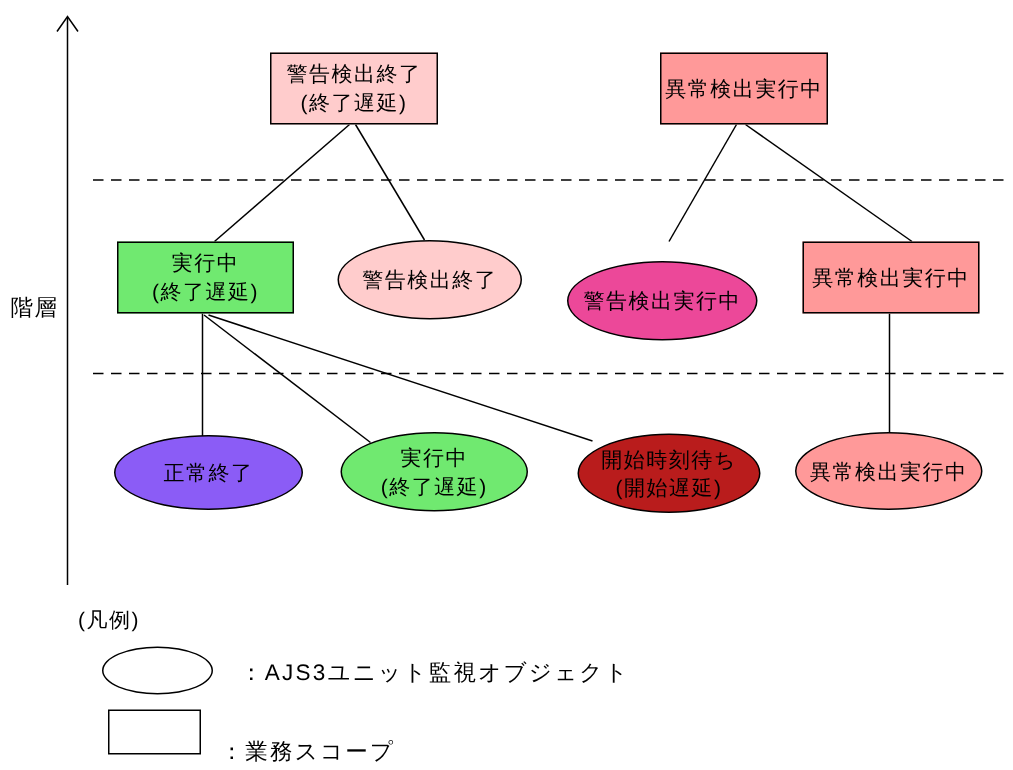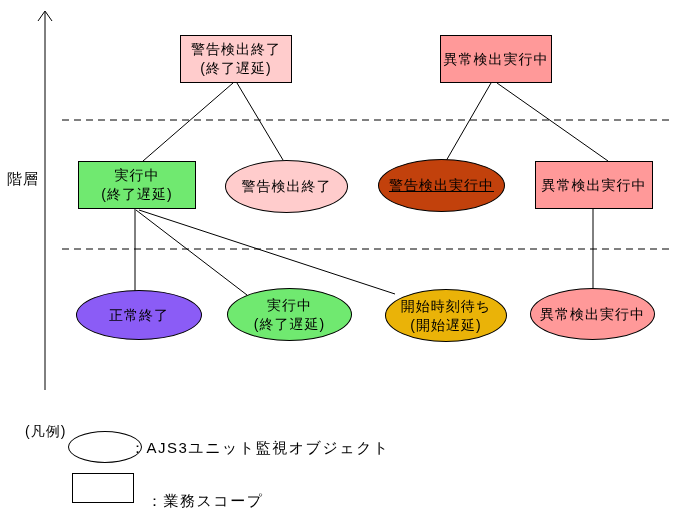--- a/index.html
+++ b/index.html
@@ -73,40 +73,40 @@
     <line x1="491" y1="83" x2="446" y2="161"></line>
     <line x1="497" y1="83" x2="608" y2="161"></line>
 
     <line x1="135" y1="209" x2="135" y2="291"></line>
     <line x1="136" y1="210" x2="247" y2="295"></line>
     <line x1="139" y1="210" x2="395" y2="294"></line>
 
     <line x1="593" y1="209" x2="593" y2="289"></line>
   </svg>
 
-  <div class="axis-label" style="left:7px; top:170px;">階層</div>
+  <div class="axis-label" style="left:7px; top:196px;">階層</div>
 
   <div class="node" style="left: 180px; top: 35px; width: 112px; height: 48px; background-color: rgb(255, 204, 204);">警告検出終了
 (終了遅延)</div>
   <div class="node" style="left: 440px; top: 35px; width: 112px; height: 48px; background-color: rgb(255, 153, 153);">異常検出実行中</div>
 
   <div class="node" style="left: 78px; top: 161px; width: 118px; height: 48px; background-color: rgb(112, 233, 112);">実行中
 (終了遅延)</div>
   <div class="node ellipse" style="left: 225px; top: 160px; width: 123px; height: 53px; background-color: rgb(255, 204, 204);">警告検出終了</div>
-  <div class="node ellipse" style="left: 378px; top: 159px; width: 127px; height: 53px; background-color: #c2410c; text-decoration: underline;">警告検出実行中</div>
+  <div class="node ellipse" style="left: 378px; top: 174px; width: 127px; height: 53px; background-color: #ec4899;">警告検出実行中</div>
   <div class="node" style="left: 535px; top: 161px; width: 118px; height: 48px; background-color: rgb(255, 153, 153);">異常検出実行中</div>
 
   <div class="node ellipse" style="left: 76px; top: 290px; width: 126px; height: 50px; background-color: #8b5cf6;">正常終了</div>
   <div class="node ellipse" style="left: 227px; top: 288px; width: 125px; height: 53px; background-color: rgb(112, 233, 112);">実行中
 (終了遅延)</div>
-  <div class="node ellipse" style="left: 385px; top: 289px; width: 122px; height: 53px; background-color: #eab308;">開始時刻待ち
+  <div class="node ellipse" style="left: 385px; top: 289px; width: 122px; height: 53px; background-color: #b91c1c;">開始時刻待ち
 (開始遅延)</div>
   <div class="node ellipse" style="left: 530px; top: 288px; width: 125px; height: 52px; background-color: rgb(255, 153, 153);">異常検出実行中</div>
 
-  <div class="legend-title" style="left:25px; top:405px;margin-top:18px;">(凡例)</div>
+  <div class="legend-title" style="left:52px; top:405px;">(凡例)</div>
 
   <div class="legend-symbol ellipse" style="left:68px; top:431px; width:74px; height:32px;"></div>
-  <div class="legend-label" style="left:130px; top:439px;text-align:center;">：AJS3ユニット監視オブジェクト</div>
+  <div class="legend-label" style="left:160px; top:439px;text-align:center;">：AJS3ユニット監視オブジェクト</div>
 
   <div class="legend-symbol" style="left:72px; top:473px; width:62px; height:30px;"></div>
   <div class="legend-label" style="left:147px; top:492px;">：業務スコープ</div>
 
 </div>
 
 </body></html>

